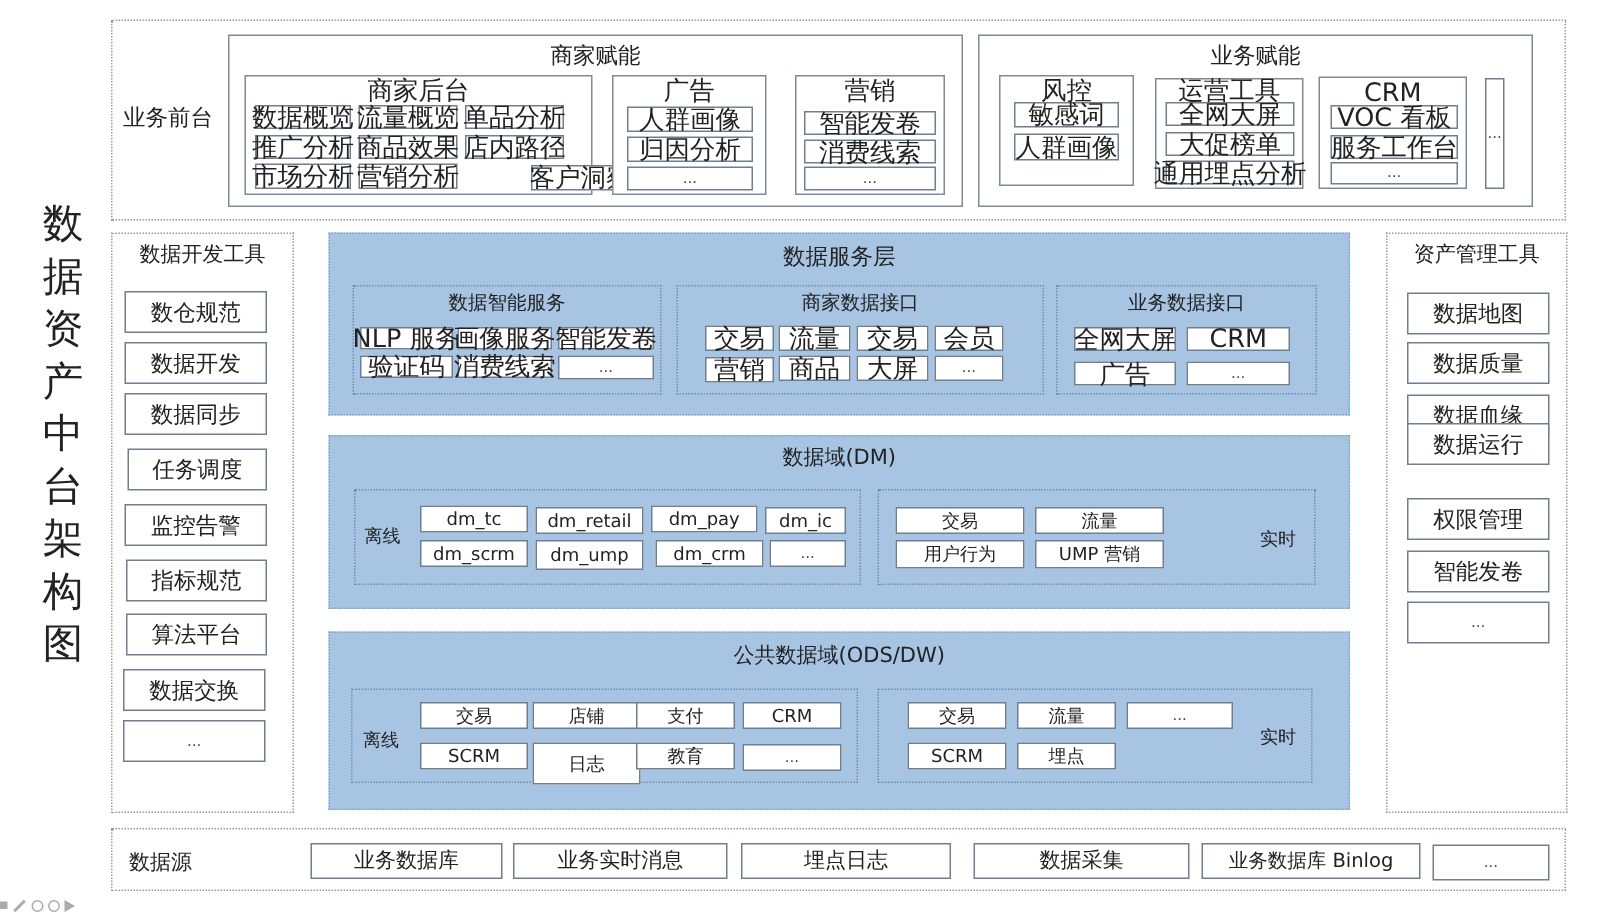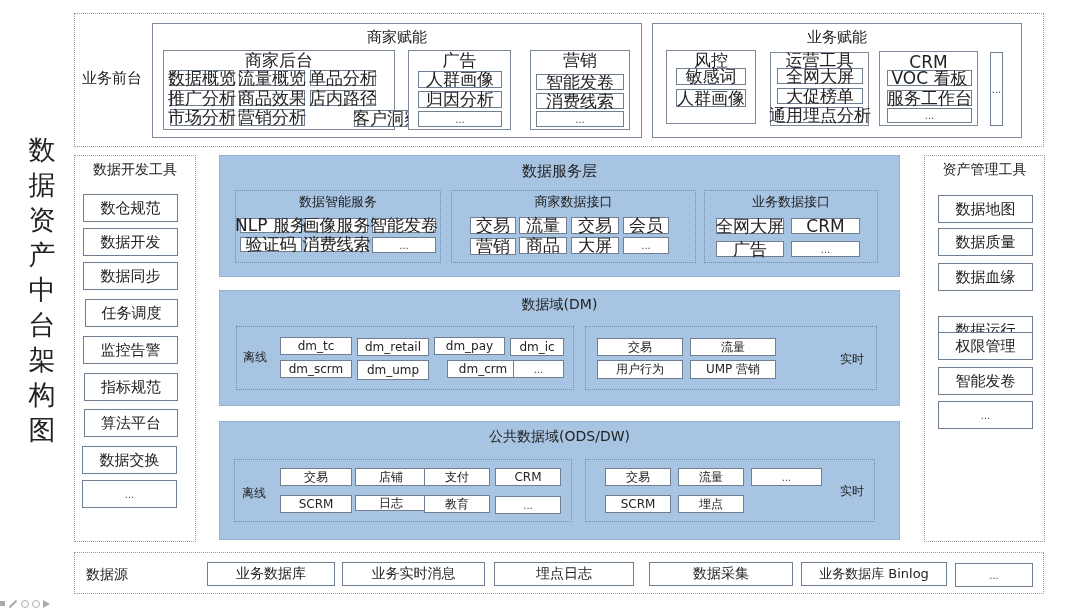--- a/index.html
+++ b/index.html
@@ -86,21 +86,21 @@
 <div class="box f15" style="left:84px; top:373px; width:94px; height:28px;">指标规范</div>
 <div class="box f15" style="left:84px; top:409px; width:94px; height:28px;">算法平台</div>
 <div class="box f15" style="left:82px; top:446px; width:95px; height:28px;">数据交换</div>
 <div class="box dots" style="left:82px; top:480px; width:95px; height:28px;">...</div>
 
 <div class="abs dotted" style="left:924px; top:155px; width:121px; height:387px;"></div>
 <div class="abs center-text f14" style="left:924px; top:160px; width:121px; height:20px;">资产管理工具</div>
 <div class="box f15" style="left:938px; top:195px; width:95px; height:28px;">数据地图</div>
 <div class="box f15" style="left:938px; top:228px; width:95px; height:28px;">数据质量</div>
 <div class="box f15" style="left:938px; top:263px; width:95px; height:28px;">数据血缘</div>
-<div class="box f15" style="left:938px; top:316px; width:95px; height:28px;">数据运行</div>
+<div class="box f15" style="left:938px; top:282px; width:95px; height:28px;">数据运行</div>
 <div class="box f15" style="left:938px; top:332px; width:95px; height:28px;">权限管理</div>
 <div class="box f15" style="left:938px; top:367px; width:95px; height:28px;">智能发卷</div>
 <div class="box dots" style="left:938px; top:401px; width:95px; height:28px;">...</div>
 
 <div class="abs blue" style="left:219px; top:155px; width:681px; height:122px;"></div>
 <div class="abs center-text f15" style="left:219px; top:160px; width:681px; height:22px;">数据服务层</div>
 
 <div class="abs inner-dotted" style="left:235px; top:190px; width:206px; height:73px;"></div>
 <div class="abs center-text f13" style="left:235px; top:193px; width:206px; height:18px;">数据智能服务</div>
 <div class="box f11" style="left:240px; top:218px; width:62px; height:15px;">NLP 服务</div>
@@ -132,41 +132,41 @@
 <div class="abs center-text f14" style="left:219px; top:294px; width:681px; height:22px;">数据域(DM)</div>
 
 <div class="abs inner-dotted" style="left:236px; top:326px; width:338px; height:64px;"></div>
 <div class="abs center-text f12" style="left:240px; top:348px; width:30px; height:18px;">离线</div>
 <div class="box f12" style="left:280px; top:337px; width:72px; height:18px;">dm_tc</div>
 <div class="box f12" style="left:357px; top:338px; width:72px; height:18px;">dm_retail</div>
 <div class="box f12" style="left:434px; top:337px; width:71px; height:18px;">dm_pay</div>
 <div class="box f12" style="left:510px; top:338px; width:54px; height:18px;">dm_ic</div>
 <div class="box f12" style="left:280px; top:360px; width:72px; height:18px;">dm_scrm</div>
 <div class="box f12" style="left:357px; top:360px; width:72px; height:20px;">dm_ump</div>
-<div class="box f12" style="left:437px; top:360px; width:72px; height:18px;margin-left:10px;">dm_crm</div>
+<div class="box f12" style="left:437px; top:360px; width:72px; height:18px;">dm_crm</div>
 <div class="box dots" style="left:513px; top:360px; width:51px; height:18px;">...</div>
 
 <div class="abs inner-dotted" style="left:585px; top:326px; width:292px; height:64px;"></div>
 <div class="box f12" style="left:597px; top:338px; width:86px; height:18px;">交易</div>
 <div class="box f12" style="left:690px; top:338px; width:86px; height:18px;">流量</div>
 <div class="box f12" style="left:597px; top:360px; width:86px; height:19px;">用户行为</div>
 <div class="box f12" style="left:690px; top:360px; width:86px; height:19px;">UMP 营销</div>
 <div class="abs center-text f12" style="left:836px; top:350px; width:32px; height:18px;">实时</div>
 
 <div class="abs blue" style="left:219px; top:421px; width:681px; height:119px;"></div>
 <div class="abs center-text f14" style="left:219px; top:426px; width:681px; height:22px;">公共数据域(ODS/DW)</div>
 
 <div class="abs inner-dotted" style="left:234px; top:459px; width:338px; height:63px;"></div>
 <div class="abs center-text f12" style="left:238px; top:484px; width:32px; height:18px;">离线</div>
 <div class="box f12" style="left:280px; top:468px; width:72px; height:18px;">交易</div>
 <div class="box f12" style="left:355px; top:468px; width:72px; height:18px;">店铺</div>
 <div class="box f12" style="left:424px; top:468px; width:66px; height:18px;">支付</div>
 <div class="box f12" style="left:495px; top:468px; width:66px; height:18px;">CRM</div>
 <div class="box f12" style="left:280px; top:495px; width:72px; height:18px;">SCRM</div>
-<div class="box f12" style="left:355px; top:495px; width:72px; height:16px;">日志</div>
+<div class="box f12" style="left:355px; top:495px; width:72px; height:28px;">日志</div>
 <div class="box f12" style="left:424px; top:495px; width:66px; height:18px;">教育</div>
 <div class="box dots" style="left:495px; top:496px; width:66px; height:18px;">...</div>
 
 <div class="abs inner-dotted" style="left:585px; top:459px; width:290px; height:63px;"></div>
 <div class="box f12" style="left:605px; top:468px; width:66px; height:18px;">交易</div>
 <div class="box f12" style="left:678px; top:468px; width:66px; height:18px;">流量</div>
 <div class="box dots" style="left:751px; top:468px; width:71px; height:18px;">...</div>
 <div class="box f12" style="left:605px; top:495px; width:66px; height:18px;">SCRM</div>
 <div class="box f12" style="left:678px; top:495px; width:66px; height:18px;">埋点</div>
 <div class="abs center-text f12" style="left:836px; top:482px; width:32px; height:18px;">实时</div>

